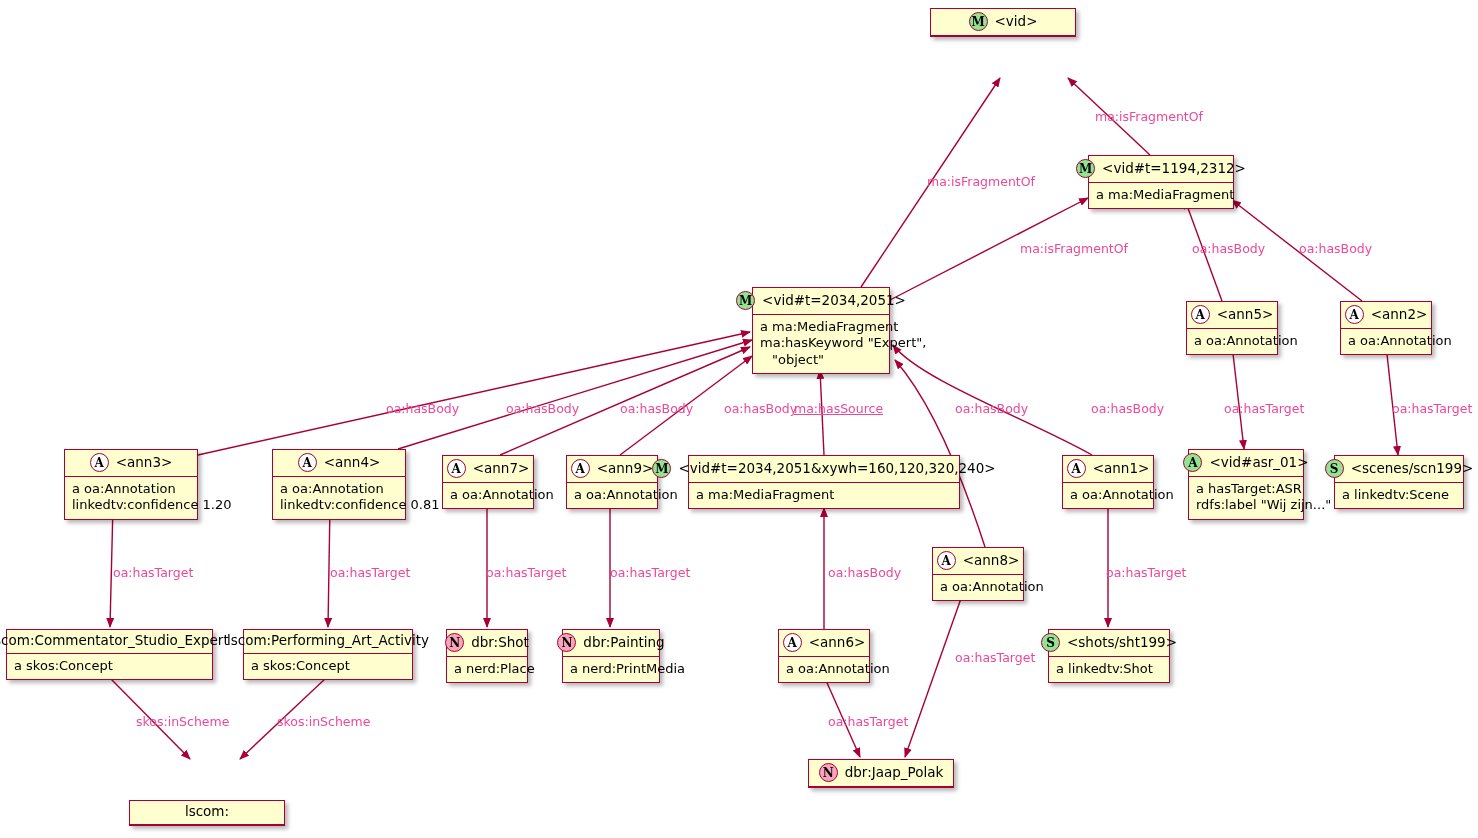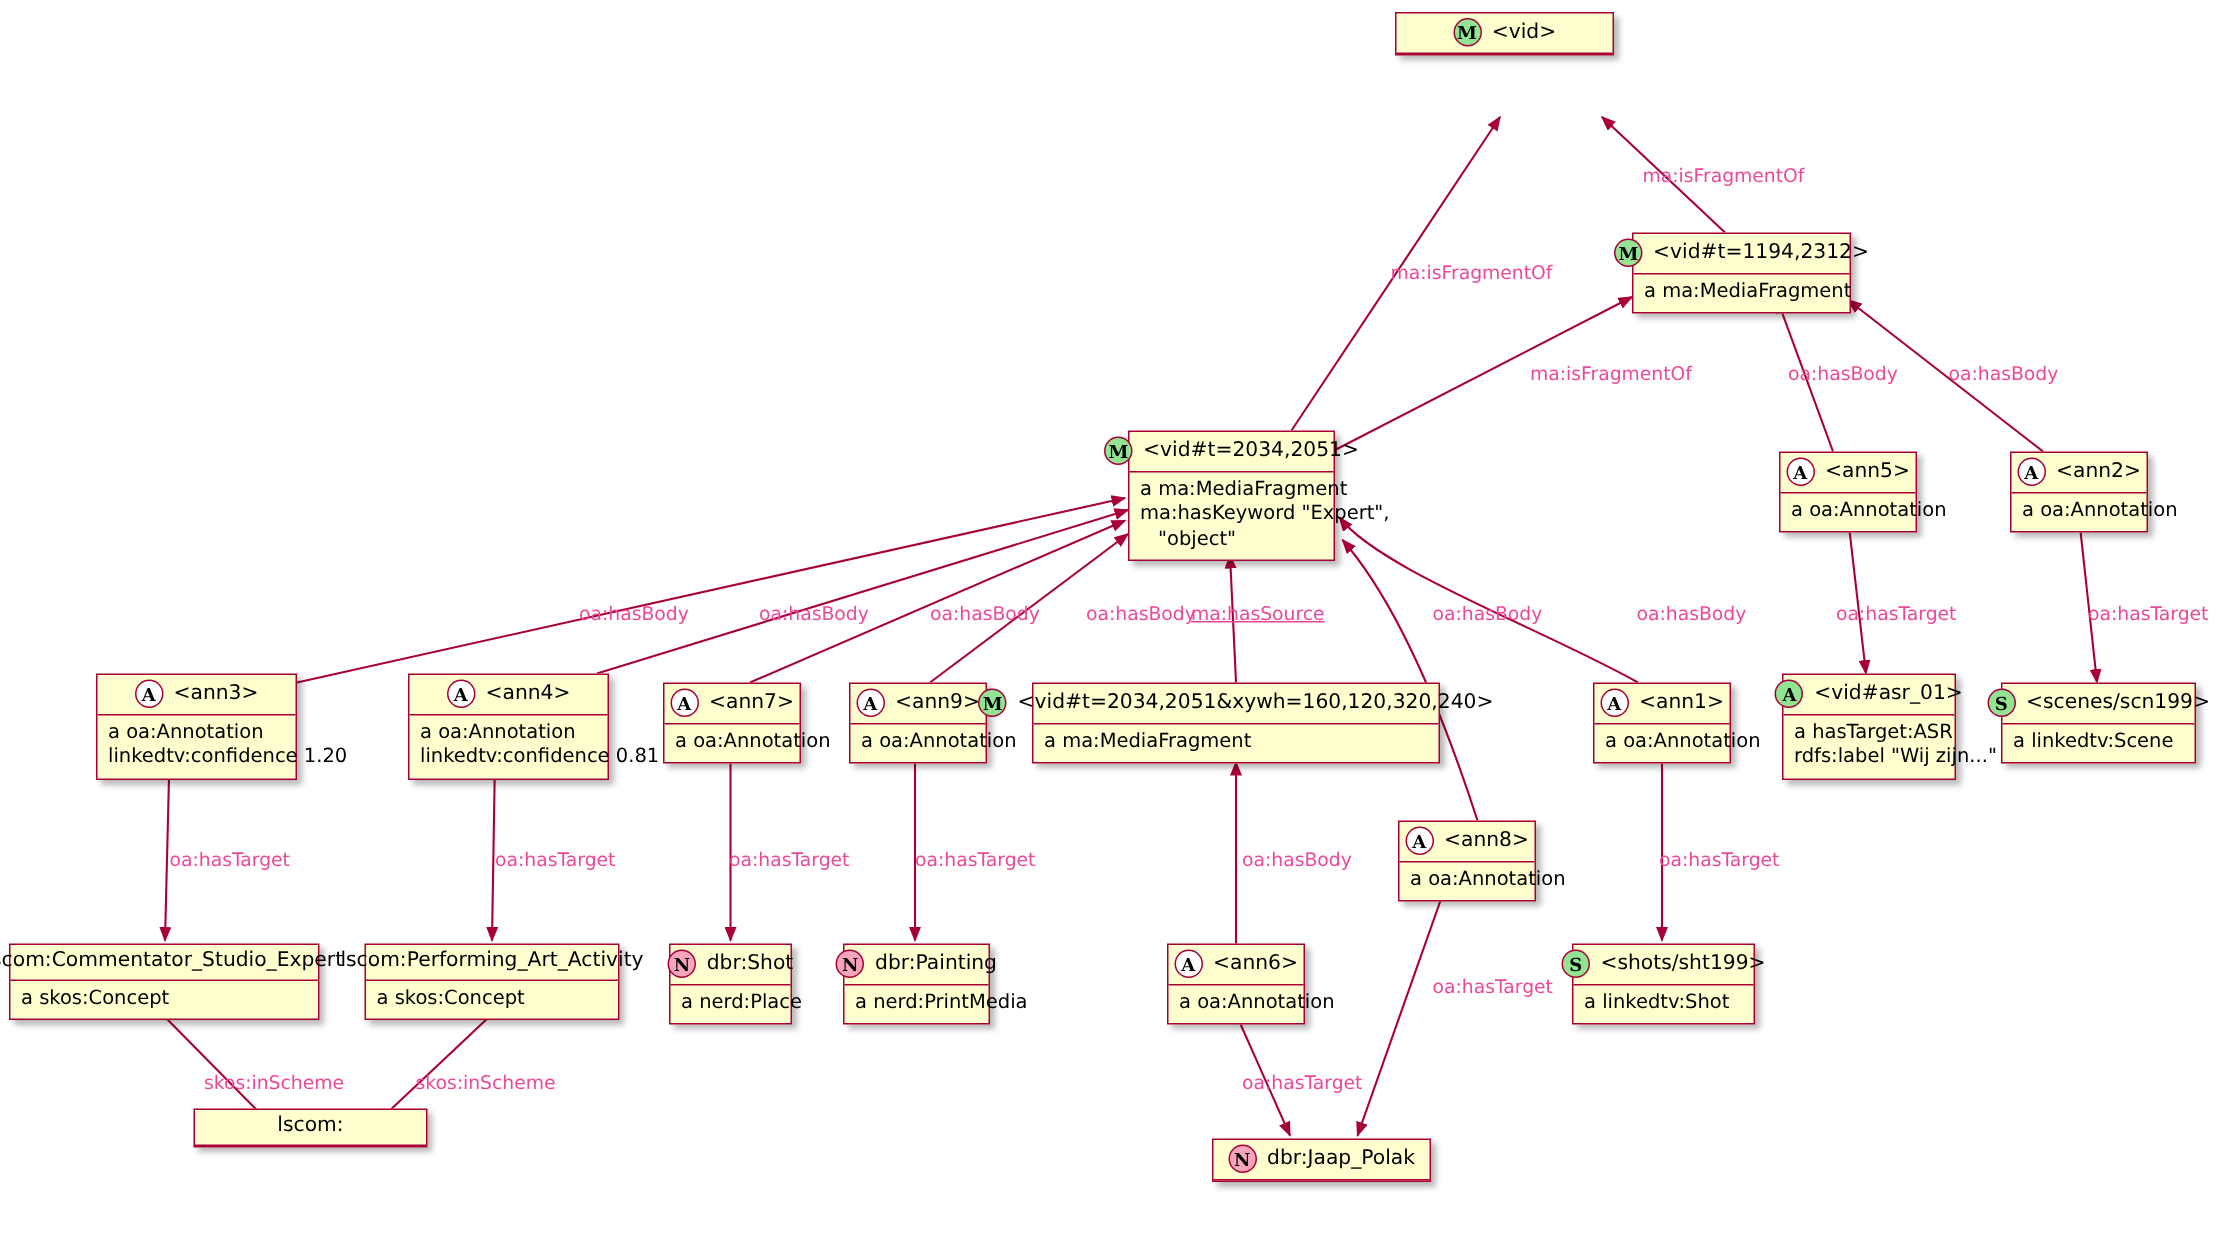--- a/index.html
+++ b/index.html
@@ -303,21 +303,21 @@
         <div class="node-body">
           <span class="line">a skos:Concept</span>
         </div>
       </div>
       <div class="node" style="left: 808px; top: 759px; width: 146px;">
         <div class="node-title">
           <span class="icon pink">N</span>
           <span>dbr:Jaap_Polak</span>
         </div>
       </div>
-      <div class="node" style="left: 129px; top: 739px; width: 156px;">
+      <div class="node" style="left: 129px; top: 800px; width: 156px;">
         <div class="node-title no-icon">
           <span>lscom:</span>
         </div>
       </div>
     </div>
   <div id="labels">
       <div class="edge-label" style="left: 927px; top: 174px;">ma:isFragmentOf</div>
       <div class="edge-label" style="left: 1095px; top: 109px;">ma:isFragmentOf</div>
       <div class="edge-label" style="left: 1020px; top: 241px;">ma:isFragmentOf</div>
       <div class="edge-label" style="left: 1192px; top: 241px;">oa:hasBody</div>

